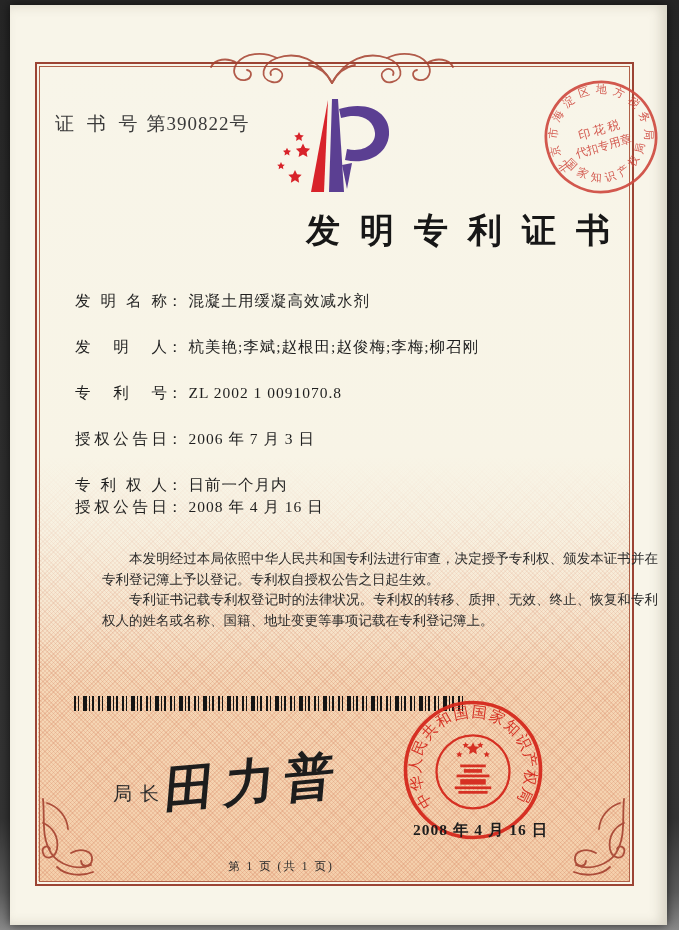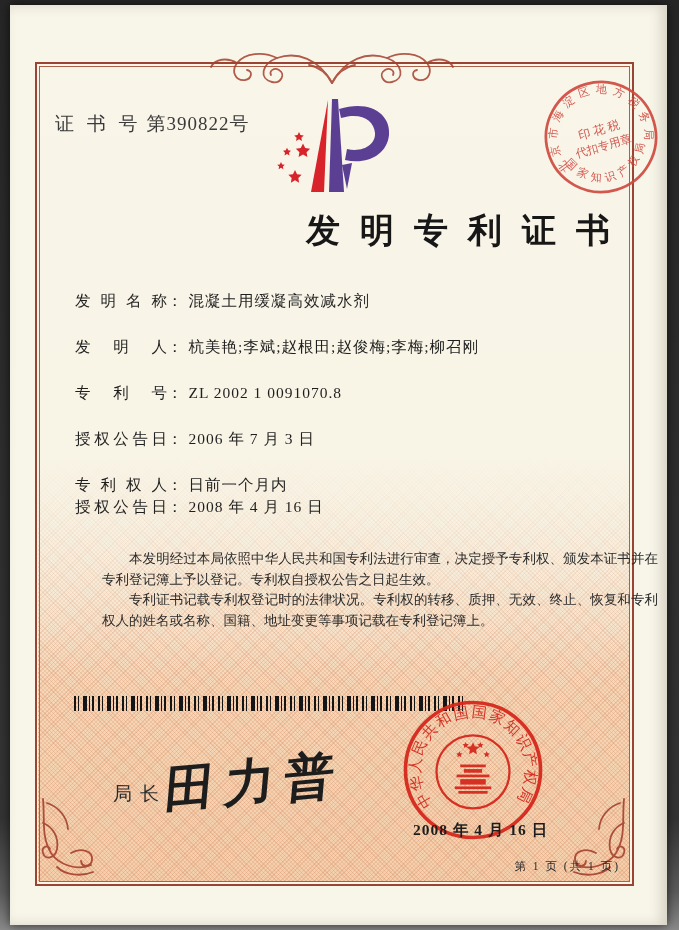--- a/index.html
+++ b/index.html
@@ -41,21 +41,21 @@
              #151515 4px 5px,transparent 5px 9px,
              #151515 9px 13px,transparent 13px 15px,
              #151515 15px 16px,transparent 16px 18px,
              #151515 18px 20px,transparent 20px 24px);}
   .director-label{position:absolute;left:103px;top:776px;z-index:4;font-size:19px;
                   letter-spacing:8px;color:#2b2b2b;}
   .signature{position:absolute;left:145px;top:728px;width:205px;height:92px;z-index:4;}
   .seal{position:absolute;left:390px;top:692px;width:146px;height:146px;z-index:5;opacity:.95;}
   .seal-date{position:absolute;left:403px;top:815px;z-index:6;font-size:15.5px;font-weight:bold;
              color:#1d1d1d;letter-spacing:1px;white-space:nowrap;}
-  .footer{position:absolute;left:25px;top:854px;width:585px;z-index:4;text-align:right;
+  .footer{position:absolute;left:25px;top:854px;width:492px;z-index:4;text-align:center;
           font-size:11.5px;color:#2b2b2b;letter-spacing:2px;}
   svg text{font-family:"Liberation Serif","DejaVu Serif",serif;}
 </style>
 </head>
 <body>
 
 <div class="scan">
   <div class="paper">
 
     <div class="tint"></div>

